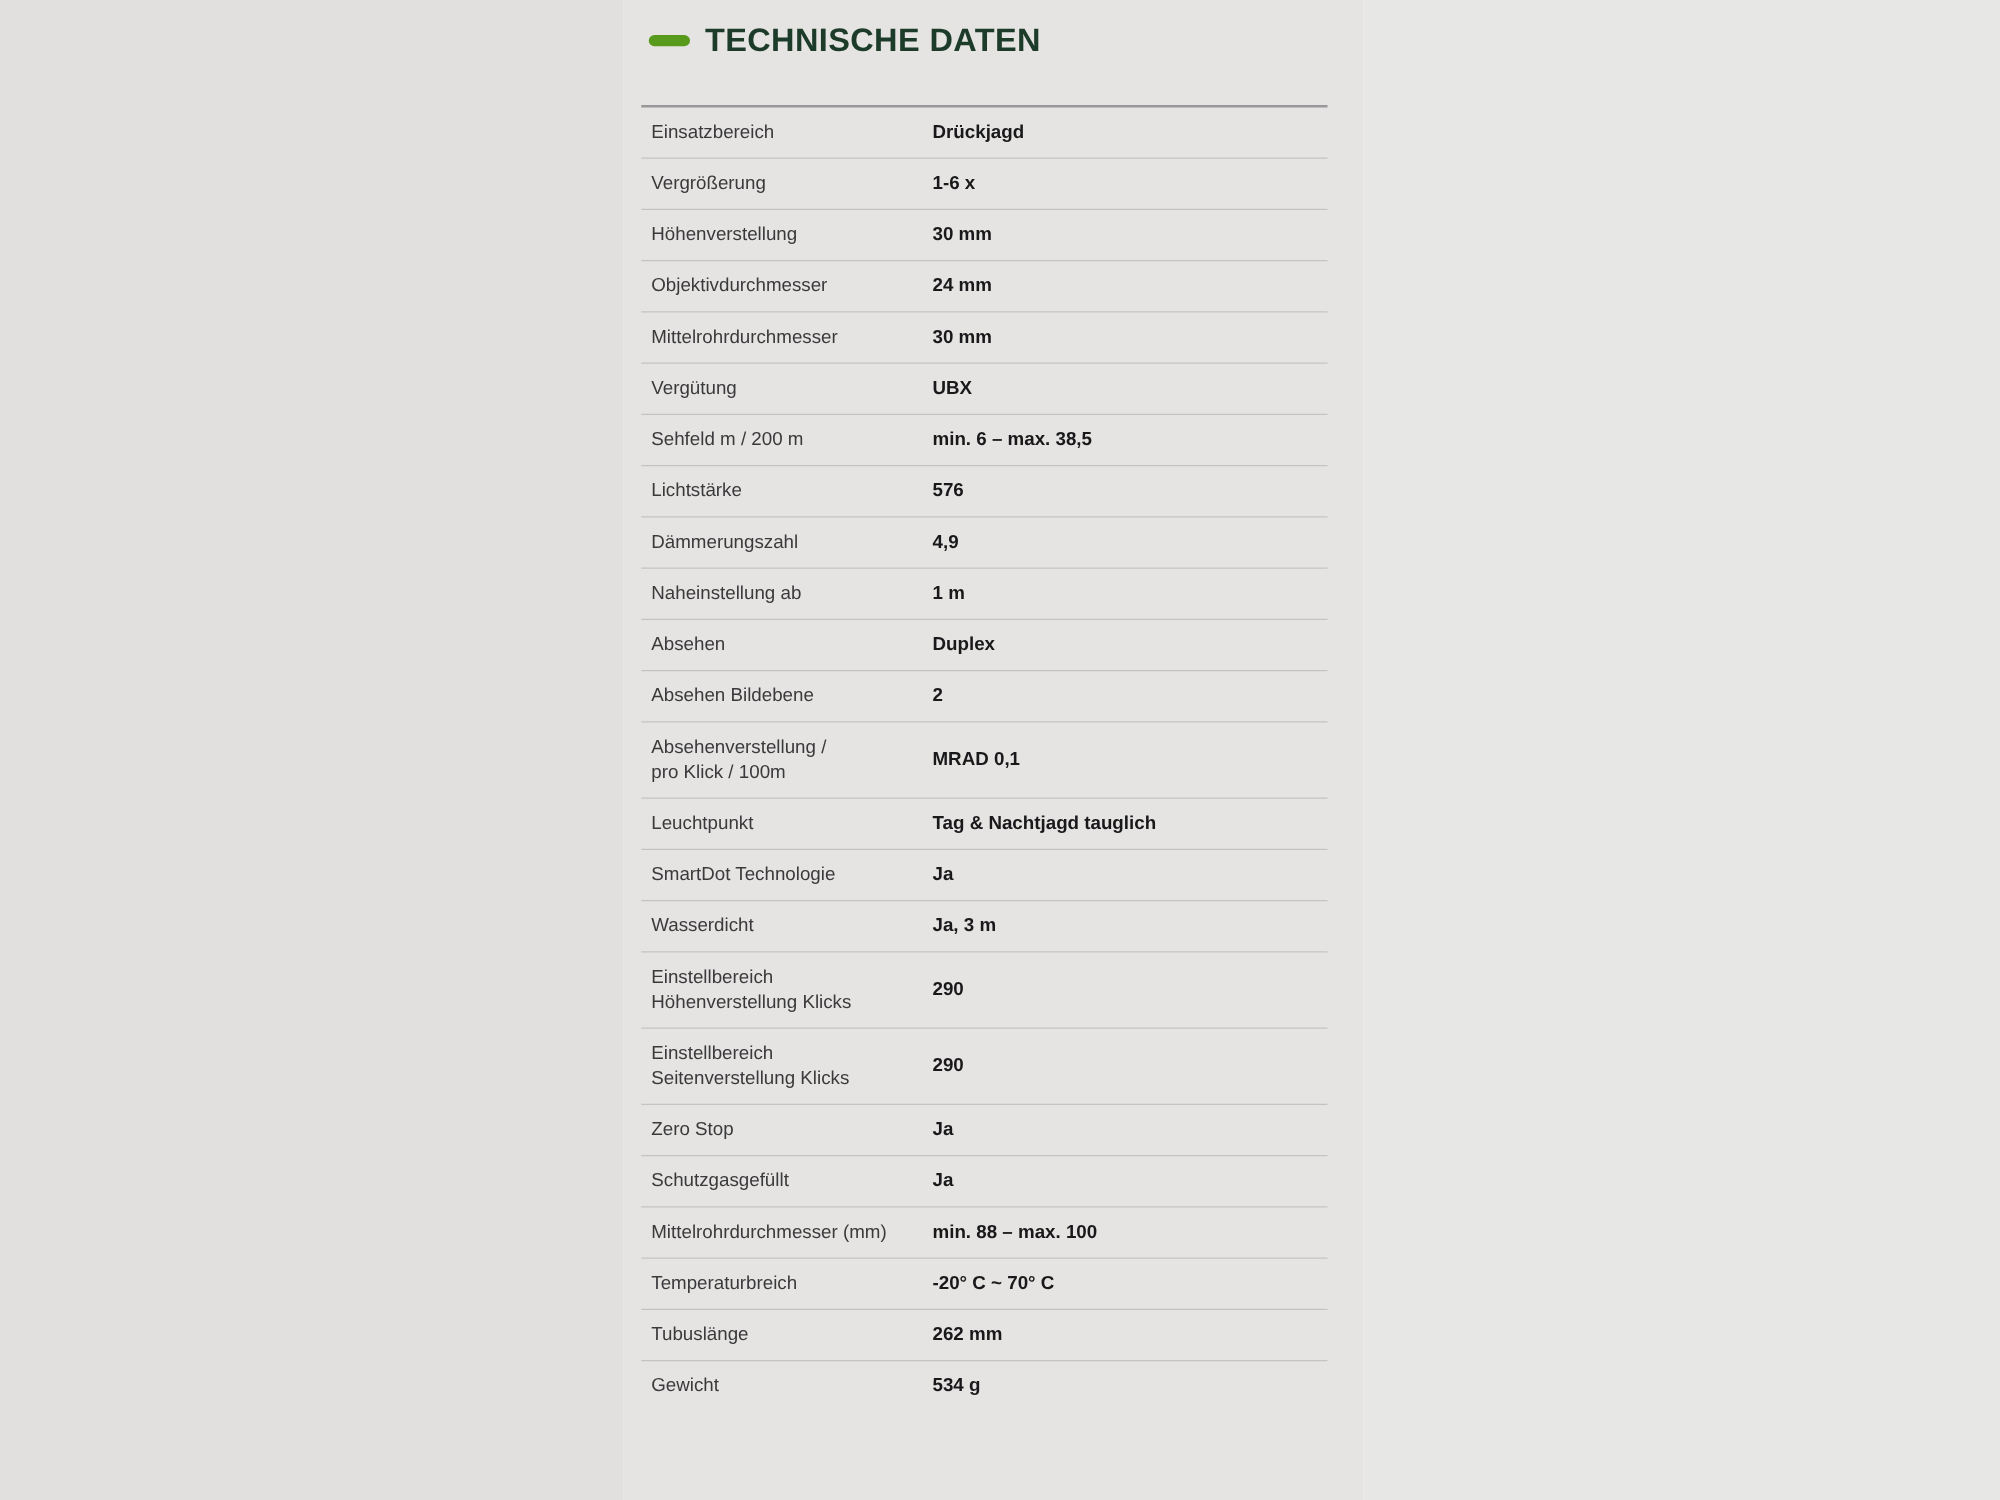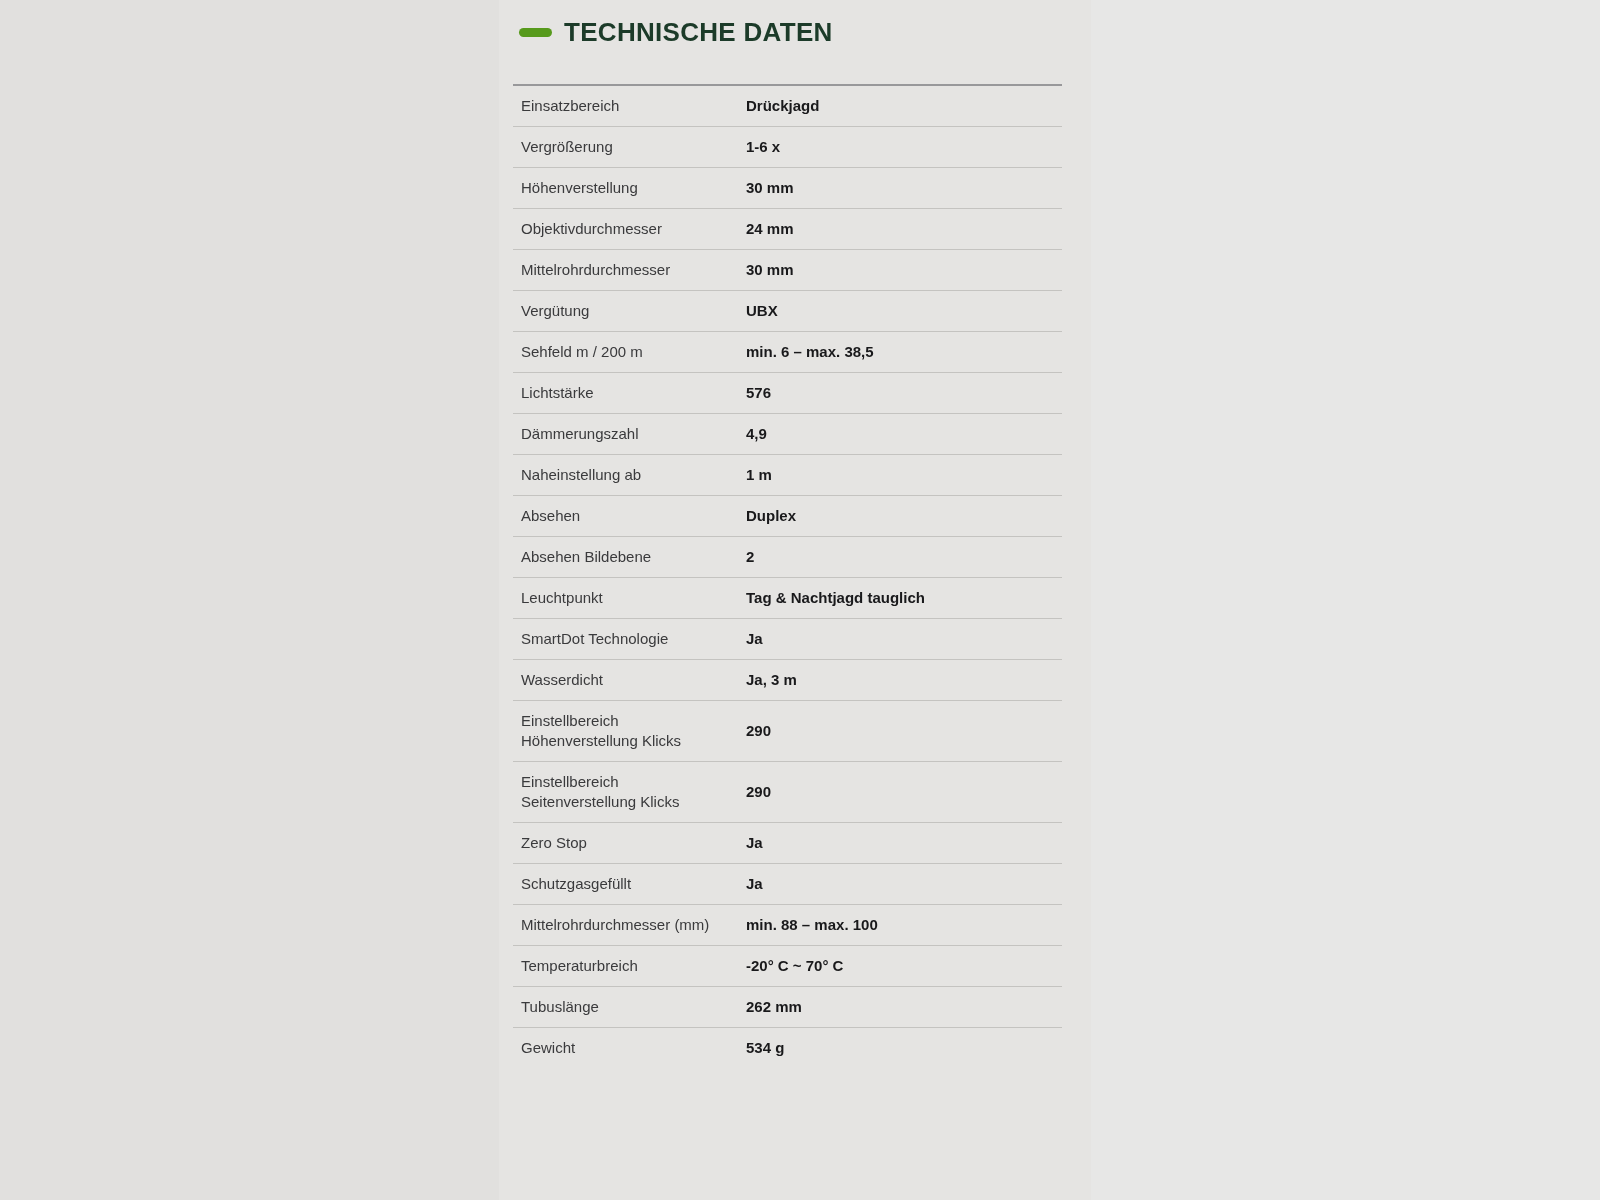--- a/index.html
+++ b/index.html
@@ -134,20 +134,25 @@
   <div class="row">
     <div class="label">Absehen</div>
     <div class="value">Duplex</div>
   </div>
 
   <div class="row">
     <div class="label">Absehen Bildebene</div>
     <div class="value">2</div>
   </div>
 
+  <div class="row">
+    <div class="label">Absehenverstellung /
+pro Klick / 100m</div>
+    <div class="value">MRAD 0,1</div>
+  </div>
 
   <div class="row">
     <div class="label">Leuchtpunkt</div>
     <div class="value">Tag &amp; Nachtjagd tauglich</div>
   </div>
 
   <div class="row">
     <div class="label">SmartDot Technologie</div>
     <div class="value">Ja</div>
   </div>

